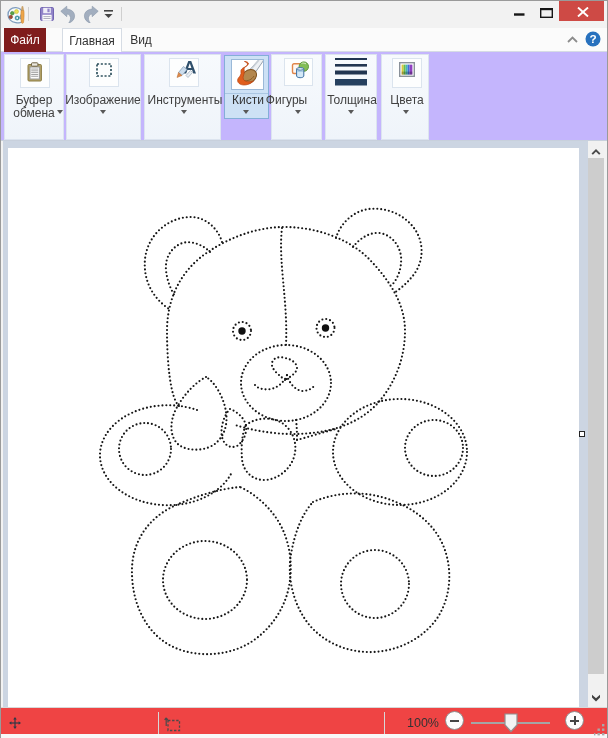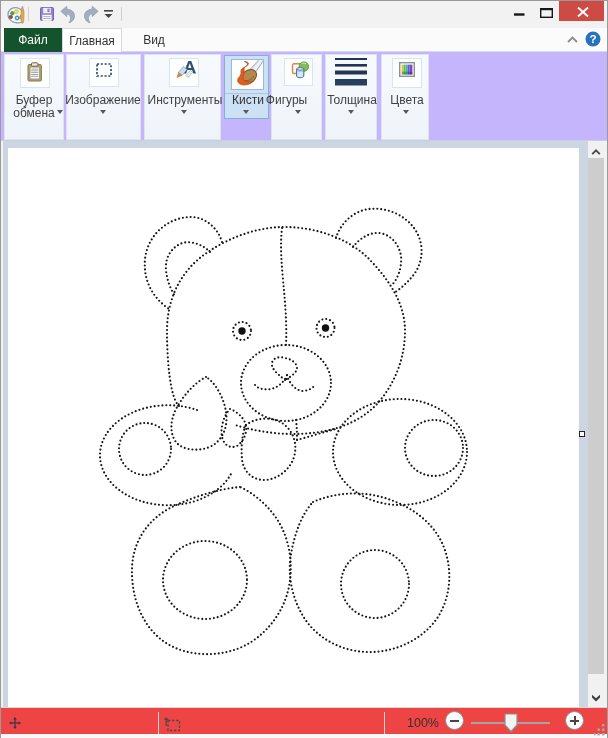--- a/index.html
+++ b/index.html
@@ -9,23 +9,23 @@
 
 .titlebar{position:absolute;left:0;top:0;width:606px;height:27px;background:#f2f2f2}
 .title{position:absolute;left:150px;top:3px;width:320px;text-align:center;font-size:15px;letter-spacing:0.2px;color:#1b1b1b}
 .vsep{position:absolute;width:1px;background:#cfcfcf}
 
 .closebtn{position:absolute;left:558px;top:0px;width:45px;height:20px;background:#ce4a45}
 
 .tabs{position:absolute;left:0;top:27px;width:606px;height:24px;background:#fbfbfb}
 .tabs .bline{position:absolute;left:0;top:23px;width:606px;height:1px;background:#d6dce4}
 .tab{position:absolute;top:0;height:24px;font-size:12px;color:#444;text-align:center;line-height:24px}
-.tab.file{left:3px;width:58px;background:#14532d;color:#fff}
+.tab.file{left:3px;width:42px;background:#7f1d1d;color:#fff}
 .tab.home{left:61px;width:60px;background:#fff;border:1px solid #d6dce4;border-bottom:none;color:#333}
-.tab.vid{left:124px;width:58px;color:#333}
+.tab.vid{left:111px;width:58px;color:#333}
 
 .ribbon{position:absolute;left:0;top:51px;width:606px;height:89px;background:#c4b5fd;border-bottom:1px solid #c8d0dc}
 .gpanel{position:absolute;top:2px;height:86px;border:1px solid #dce4ef;background:linear-gradient(180deg,#f7fafd,#eff4fa)}
 .glabel{position:absolute;font-size:12px;color:#414141;text-align:center;line-height:13px;top:42px}
 .garrow{position:absolute;width:0;height:0;border-left:3.5px solid transparent;border-right:3.5px solid transparent;border-top:4px solid #585858}
 .ibox{position:absolute;background:#fdfefe;border:1px solid #dbe4ee}
 
 .canvasarea{position:absolute;left:2px;top:140px;width:601px;height:566px;background:#ccd5e2}
 .paper{position:absolute;left:5px;top:7px;width:571px;height:559px;background:#fff}
 .handle{position:absolute;left:576px;top:290px;width:6px;height:6px;background:#fff;border:1.4px solid #242424;box-sizing:border-box}

